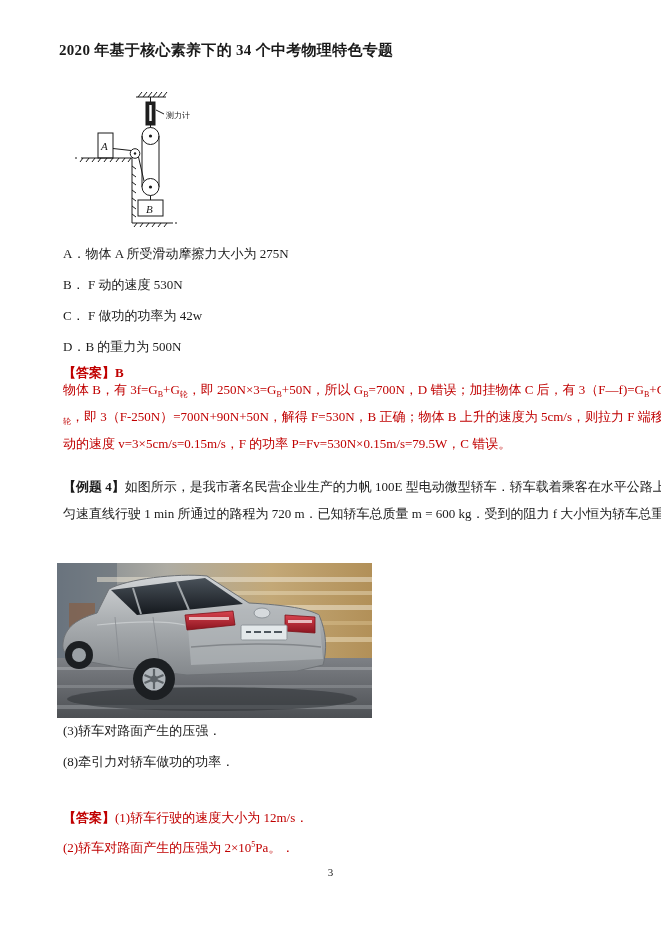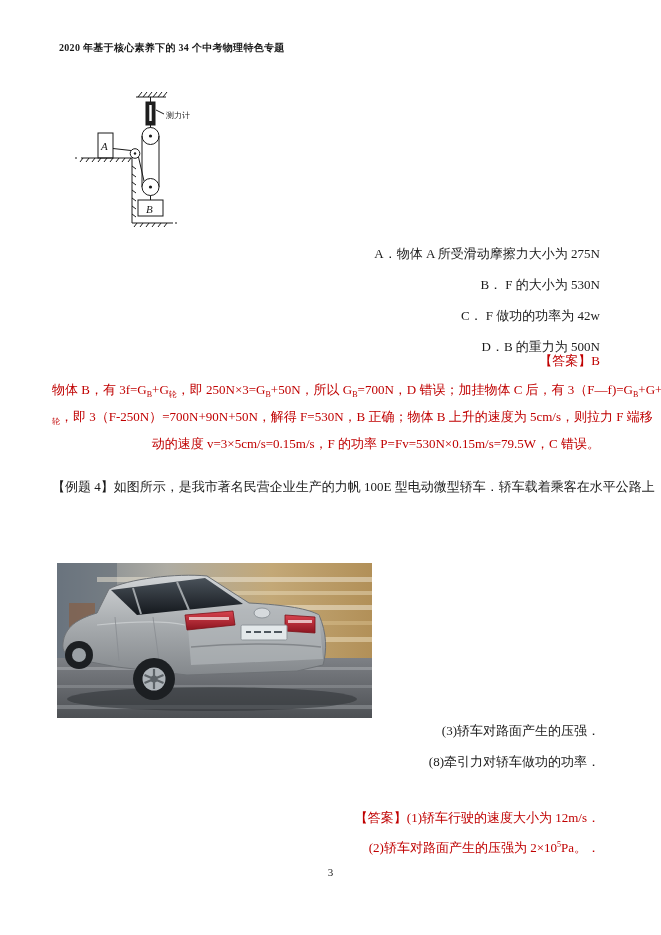--- a/index.html
+++ b/index.html
@@ -6,31 +6,31 @@
   .page{
     position:relative;
     width:661px;height:935px;
     background:#ffffff;
     overflow:hidden;
     font-family:"Liberation Serif","DejaVu Serif",serif;
     color:#1a1a1a;
   }
   .hdr{
     position:absolute;left:59px;top:41px;width:420px;
-    font-size:10px;font-weight:bold;letter-spacing:.3px;
+    font-size:15px;font-weight:bold;letter-spacing:.3px;
   }
   .diagram{position:absolute;left:75px;top:90px;}
-  .txtblock{position:absolute;left:52px;width:548px;font-size:13px;text-align:right;}
+  .txtblock{position:absolute;left:63px;width:548px;font-size:13px;}
   .line{white-space:nowrap;}
   .opts .line{line-height:31px;height:31px;}
   .para .line{line-height:27px;}
   .para26 .line{line-height:26.5px;}
   .q .line{line-height:31px;height:31px;}
   .red{color:#c00000;}
-  .tag{font-weight:normal;}
+  .tag{font-weight:bold;margin-top:12px;}
   .ansline{line-height:22px;}
   sub{font-size:8px;vertical-align:-3px;line-height:0;}
   sup{font-size:8px;vertical-align:5px;line-height:0;}
   .carwrap{position:absolute;left:57px;top:563px;width:315px;height:155px;}
   .pgnum{position:absolute;left:0;top:866px;width:661px;text-align:center;font-size:11px;}
   svg text{font-family:"Liberation Serif","DejaVu Serif",serif;}
 </style>
 </head>
 <body>
 
@@ -122,37 +122,38 @@
         <line x1="74" y1="133" x2="71" y2="137"></line>
           <line x1="80" y1="133" x2="77" y2="137"></line>
         <line x1="86" y1="133" x2="83" y2="137"></line>
           <line x1="92" y1="133" x2="89" y2="137"></line>
       </g>
     </g>
   </svg>
 
   <div class="txtblock opts" style="top:238px;">
     <div class="line">A．物体 A 所受滑动摩擦力大小为 275N</div>
-    <div class="line">B． F 的大小为 530N</div>
+    <div class="line">B． F 动的速度 530N</div>
     <div class="line">C． F 做功的功率为 42w</div>
     <div class="line">D．B 的重力为 500N</div>
   </div>
 
   <div class="txtblock red ansline tag" style="top:350px;">
     <span>【答案】</span><span>B</span>
   </div>
 
   <div class="txtblock para red" style="top:376px;">
     <div class="line">物体 B，有 3f=G<sub>B</sub>+G<sub>轮</sub>，即 250N×3=G<sub>B</sub>+50N，所以 G<sub>B</sub>=700N，D 错误；加挂物体 C 后，有 3（F—f)=G<sub>B</sub>+G+G</div>
     <div class="line"><sub>轮</sub>，即 3（F-250N）=700N+90N+50N，解得 F=530N，B 正确；物体 B 上升的速度为 5cm/s，则拉力 F 端移</div>
     <div class="line">动的速度 v=3×5cm/s=0.15m/s，F 的功率 P=Fv=530N×0.15m/s=79.5W，C 错误。</div>
   </div>
 
   <div class="txtblock para26" style="top:474px;">
     <div class="line"><span class="tag">【例题 4】</span><span>如图所示，是我市著名民营企业生产的力帆 100E 型电动微型轿车．轿车载着乘客在水平公路上</span></div>
+    <div class="line">匀速直线行驶 1 min 所通过的路程为 720 m．已知轿车总质量 m = 600 kg．受到的阻力 f 大小恒为轿车总重</div>
   </div>
 
   <div class="carwrap">
     <svg width="315" height="155" viewBox="0 0 315 155">
       <defs>
         <linearGradient id="sky" x1="0" y1="0" x2="1" y2="0">
           <stop offset="0" stop-color="#79828c"></stop>
           <stop offset="0.35" stop-color="#aeaca3"></stop>
           <stop offset="0.68" stop-color="#c3a877"></stop>
           <stop offset="1" stop-color="#b29058"></stop>

